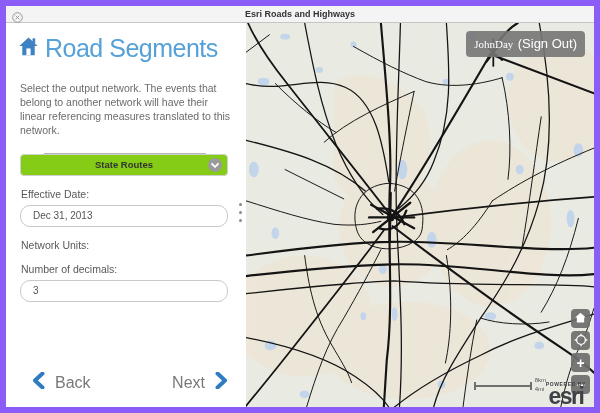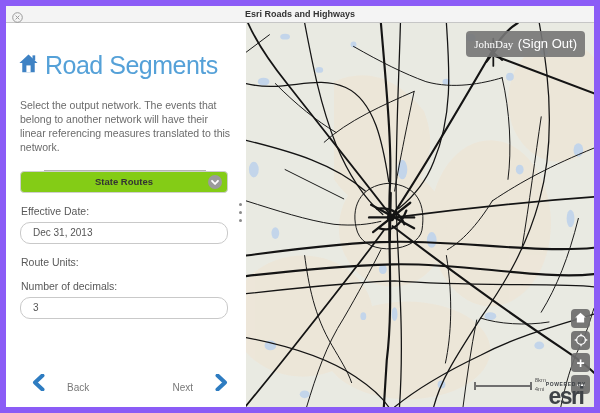--- a/index.html
+++ b/index.html
@@ -12,42 +12,42 @@
   
   .titlebar {
     position:absolute; top:0; left:0; right:0; height:17px;
     background:#f4f4f4; border-bottom:1px solid #c6c6c6;
     display:flex; align-items:center; justify-content:center;
   }
   .win-title { font-size:9px; font-weight:bold; color:#333; }
   .close-btn { position:absolute; left:6px; top:3px; width:11px; height:11px; cursor:pointer; }
   
   .panel { position:absolute; top:17px; left:0; width:240px; bottom:0; background:#fff; }
-  .panel-header { display:flex; align-items:center; gap:5px; margin:28px 0 0 11px; }
+  .panel-header { display:flex; align-items:center; gap:5px; margin:11px 0 0 11px; }
   .panel-header svg { flex:0 0 auto; }
   .page-title { margin:0; font-size:25px; font-weight:normal; color:#55a1d8; letter-spacing:-0.5px; }
   .desc { margin:19px 14px 0 14px; width:212px; font-size:10.5px; line-height:1.33; color:#6b6b6b; }
   .divider { border:none; border-top:1px solid #b5b5b5; width:162px; margin:15px auto 0 38px; }
   .field-label { display:block; margin:12px 0 5px 15px; font-size:10.5px; color:#595959; }
   .dropdown {
     position:relative; margin:0 18px 0 14px; height:22px;
     background:#84cc16; border:1px solid #cfcfcf; border-radius:4px;
     display:flex; align-items:center; justify-content:center; cursor:pointer;
   }
   .dd-value { font-size:9.5px; font-weight:bold; color:#333; }
   .dd-chevron { position:absolute; right:5px; top:3px; width:14px; height:14px; }
   .text-input {
     display:block; margin:0 18px 0 14px; width:208px; height:22px;
     border:1px solid #c9c9c9; border-radius:10px; padding:0 12px;
     font-family:"Liberation Sans", sans-serif; font-size:10px; color:#555; background:#fff;
   }
   .grip { position:absolute; left:233px; top:180px; display:flex; flex-direction:column; gap:5px; cursor:col-resize; }
   .grip i { width:3px; height:3px; border-radius:50%; background:#8a8a8a; }
   .wizard-nav { position:absolute; left:0; right:0; bottom:14px; height:22px; }
-  .nav-btn { position:absolute; display:flex; align-items:flex-end; gap:22px; font-size:10px; color:#787878; cursor:pointer; }
+  .nav-btn { position:absolute; display:flex; align-items:center; gap:10px; font-size:16px; color:#787878; cursor:pointer; }
   .nav-back { left:26px; bottom:0; }
   .nav-next { right:18px; bottom:0; }
   
   .map { position:absolute; left:240px; top:17px; right:0; bottom:0; background:#e9eae2; overflow:hidden; }
   .map svg.roads { position:absolute; inset:0; width:100%; height:100%; }
   .user-badge {
     position:absolute; top:8px; right:9px; background:rgba(118,118,118,0.9);
     border-radius:4px; padding:3px 8px 5px; color:#fff; white-space:nowrap;
   }
   .user-name { font-size:11px;font-family:Liberation Serif, serif; }
@@ -106,21 +106,21 @@
         <svg width="14" height="14" viewBox="0 0 14 14">
           <circle cx="7" cy="7" r="7" fill="#9b9b9b"></circle>
           <path d="M4,5.8 L7,9 L10,5.8" fill="none" stroke="#fff" stroke-width="1.8" stroke-linecap="round" stroke-linejoin="round"></path>
         </svg>
       </span>
     </div>
 
     <label class="field-label">Effective Date:</label>
     <input class="text-input" type="text" value="Dec 31, 2013" style="">
 
-    <label class="field-label">Route Units:</label>
+    <label class="field-label">Network Units:</label>
 
     <label class="field-label">Number of decimals:</label>
     <input class="text-input" type="text" value="3" style="">
 
     <div class="grip">
         <i></i>
         <i></i>
         <i></i>
       </div>
 

